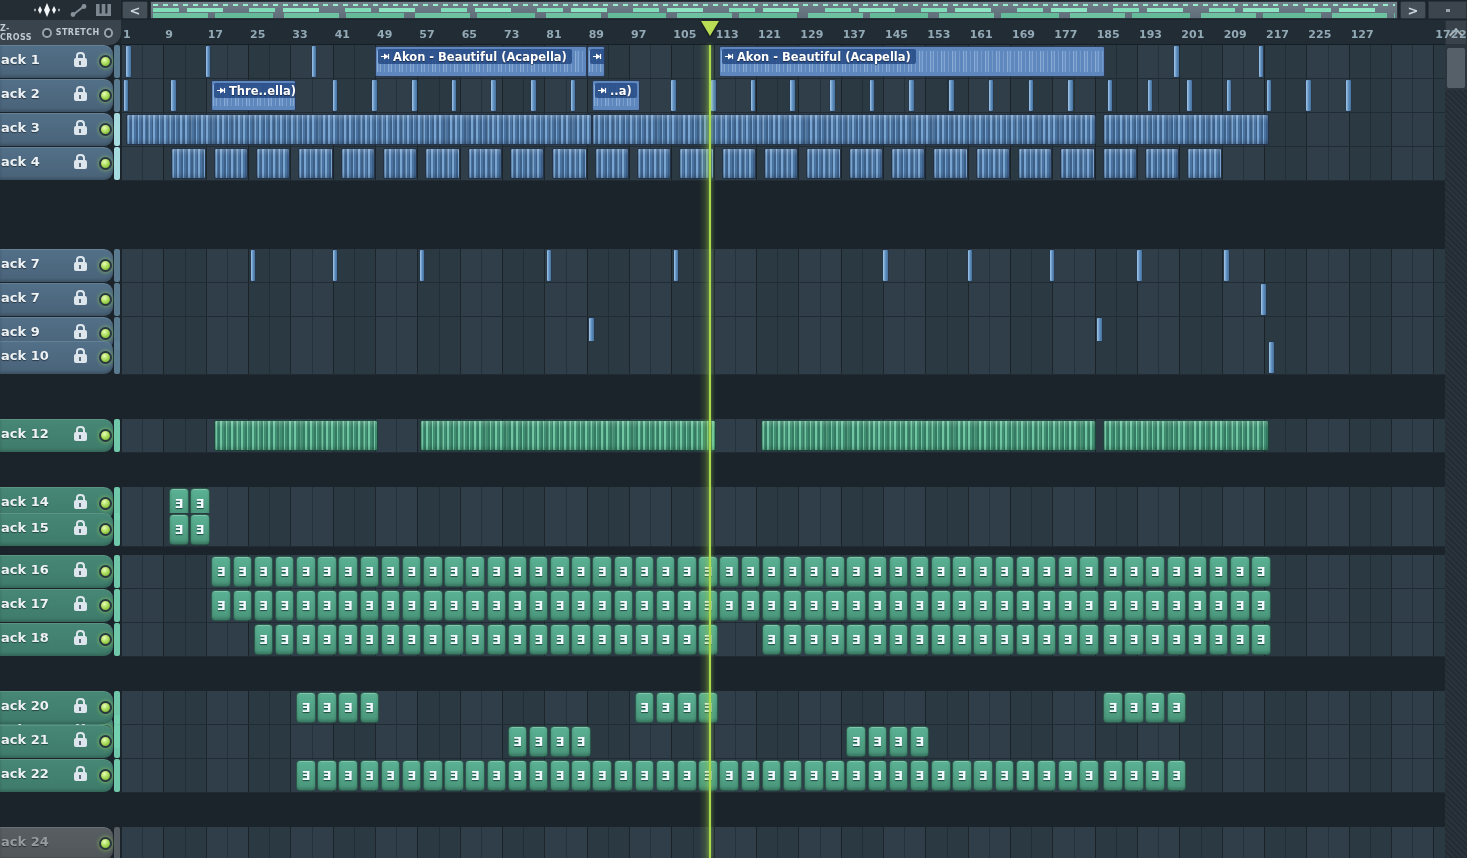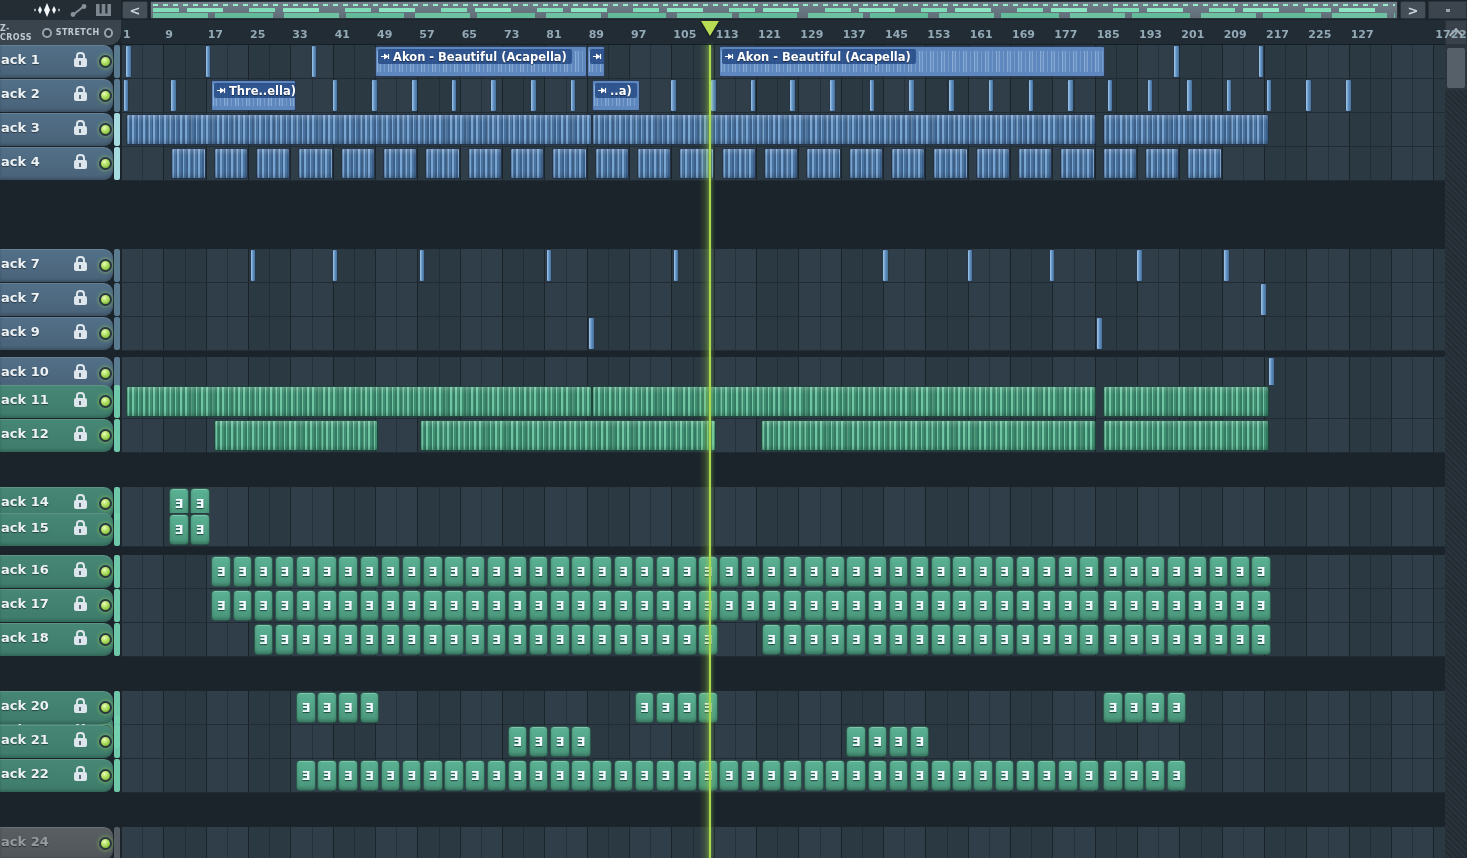--- a/index.html
+++ b/index.html
@@ -375,42 +375,29 @@
           <div class="tlabel">ack 9</div>
           <div class="lock"></div>
           <div class="led"></div>
         </div>
         <div class="cstrip" style="background: rgb(93, 127, 149);"></div>
         <div class="lane">
           <div class="clip clip-n" style="left: 468.315px;"></div>
           <div class="clip clip-n" style="left: 976.319px;"></div>
         </div>
       </div>
-      <div class="row blue" style="top: 312px;">
+      <div class="row blue" style="top: 296px;">
         <div class="rowhead">
           <div class="tlabel">ack 10</div>
           <div class="lock"></div>
           <div class="led"></div>
         </div>
         <div class="cstrip" style="background: rgb(93, 127, 149);"></div>
         <div class="lane">
           <div class="clip clip-n" style="left: 1148.3px;"></div>
-        </div>
-      </div>
-      <div class="row green" style="top: 340px;">
-        <div class="rowhead">
-          <div class="tlabel">ack 11</div>
-          <div class="lock"></div>
-          <div class="led"></div>
-        </div>
-        <div class="cstrip" style="background: rgb(116, 210, 176);"></div>
-        <div class="lane">
-          <div class="clip clip-s" style="left: 5.2917px; width: 465.67px;"></div>
-          <div class="clip clip-s" style="left: 470.961px; width: 504.299px;"></div>
-          <div class="clip clip-s" style="left: 981.61px; width: 166.689px;"></div>
         </div>
       </div>
       <div class="row green" style="top: 374px;">
         <div class="rowhead">
           <div class="tlabel">ack 12</div>
           <div class="lock"></div>
           <div class="led"></div>
         </div>
         <div class="cstrip" style="background: rgb(116, 210, 176);"></div>
         <div class="lane">

